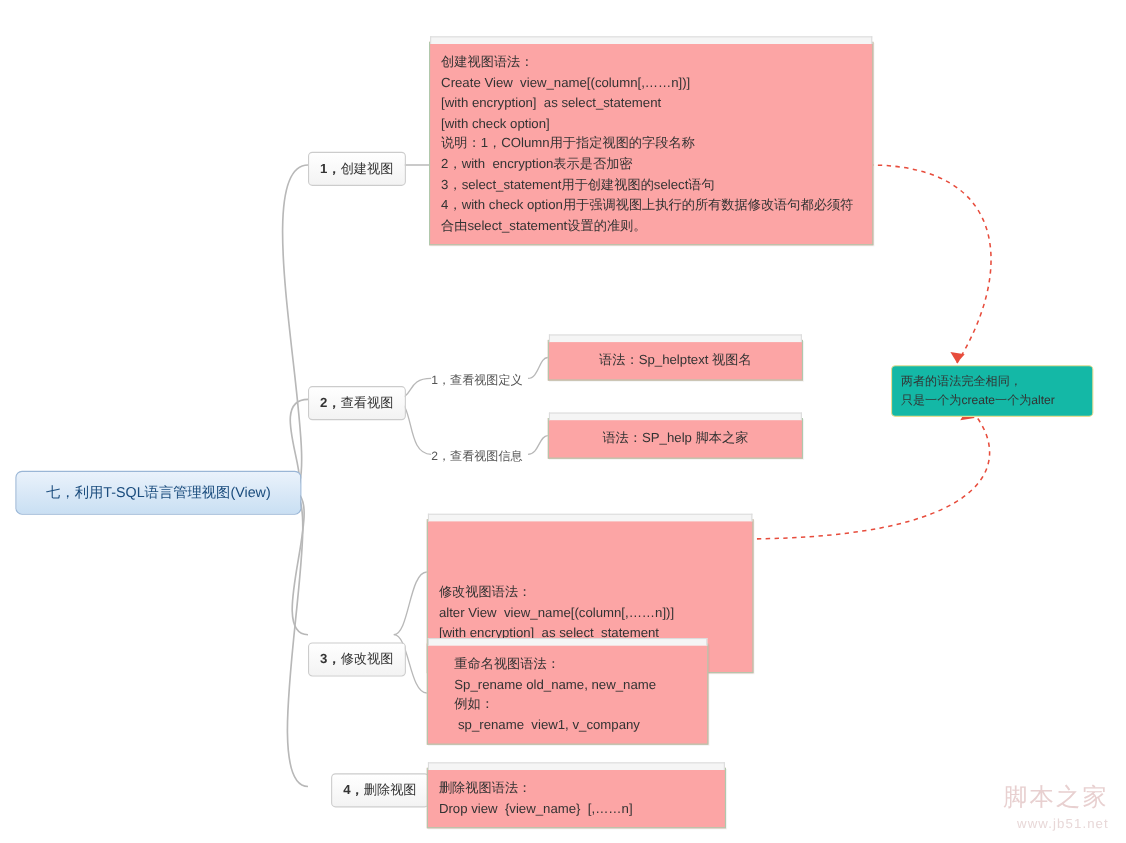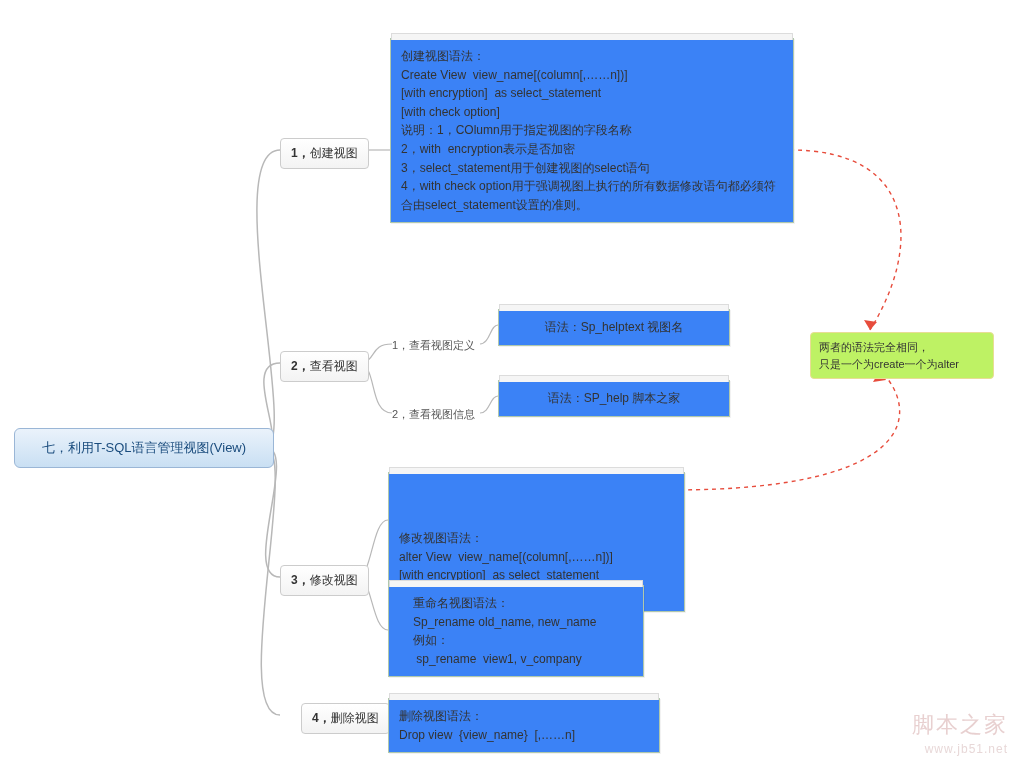--- a/index.html
+++ b/index.html
@@ -31,21 +31,21 @@
     position: absolute;
     background: linear-gradient(#ffffff, #f3f3f3);
     border: 1px solid #cccccc;
     border-radius: 4px;
     padding: 6px 10px;
     font-size: 12px;
     white-space: nowrap;
   }
   .detail-node {
     position: absolute;
-    background: #3b82f6;
+    background: #fca5a5;
     border: 1px solid #b0c8ac;
     padding: 8px 10px;
     font-size: 12px;
     line-height: 1.55;
     color: #333;
     box-shadow: 1px 1px 0 rgba(0,0,0,0.05);
   }
   .detail-node::before {
     content: "";
     position: absolute;
@@ -58,21 +58,21 @@
     border-bottom: none;
   }
   .sub-label {
     position: absolute;
     font-size: 11px;
     color: #555;
     white-space: nowrap;
   }
   .note-node {
     position: absolute;
-    background: #bef264;
+    background: #14b8a6;
     border: 1px solid #e8dd94;
     border-radius: 4px;
     padding: 6px 8px;
     font-size: 11px;
     line-height: 1.5;
   }
   .note-node b { font-weight: normal; }
   .watermark-cn {
     position: absolute;
     right: 16px;
@@ -141,21 +141,21 @@
 </div>
 
 <div class="branch-node" style="left:280px; top:138px;">
   <b>1，</b><span>创建视图</span>
 </div>
 
 <div class="branch-node" style="left:280px; top:351px;">
   <b>2，</b><span>查看视图</span>
 </div>
 
-<div class="branch-node" style="left:280px; top:565px;">
+<div class="branch-node" style="left:280px; top:584px;">
   <b>3，</b><span>修改视图</span>
 </div>
 
 <div class="branch-node" style="left:280px; top:703px;margin-left:21px;">
   <b>4，</b><span>删除视图</span>
 </div>
 
 <div class="detail-node" style="left:390px; top:38px; width:382px;">
   <span style="white-space:pre-wrap; display:block;">创建视图语法：
 Create View  view_name[(column[,……n])]

